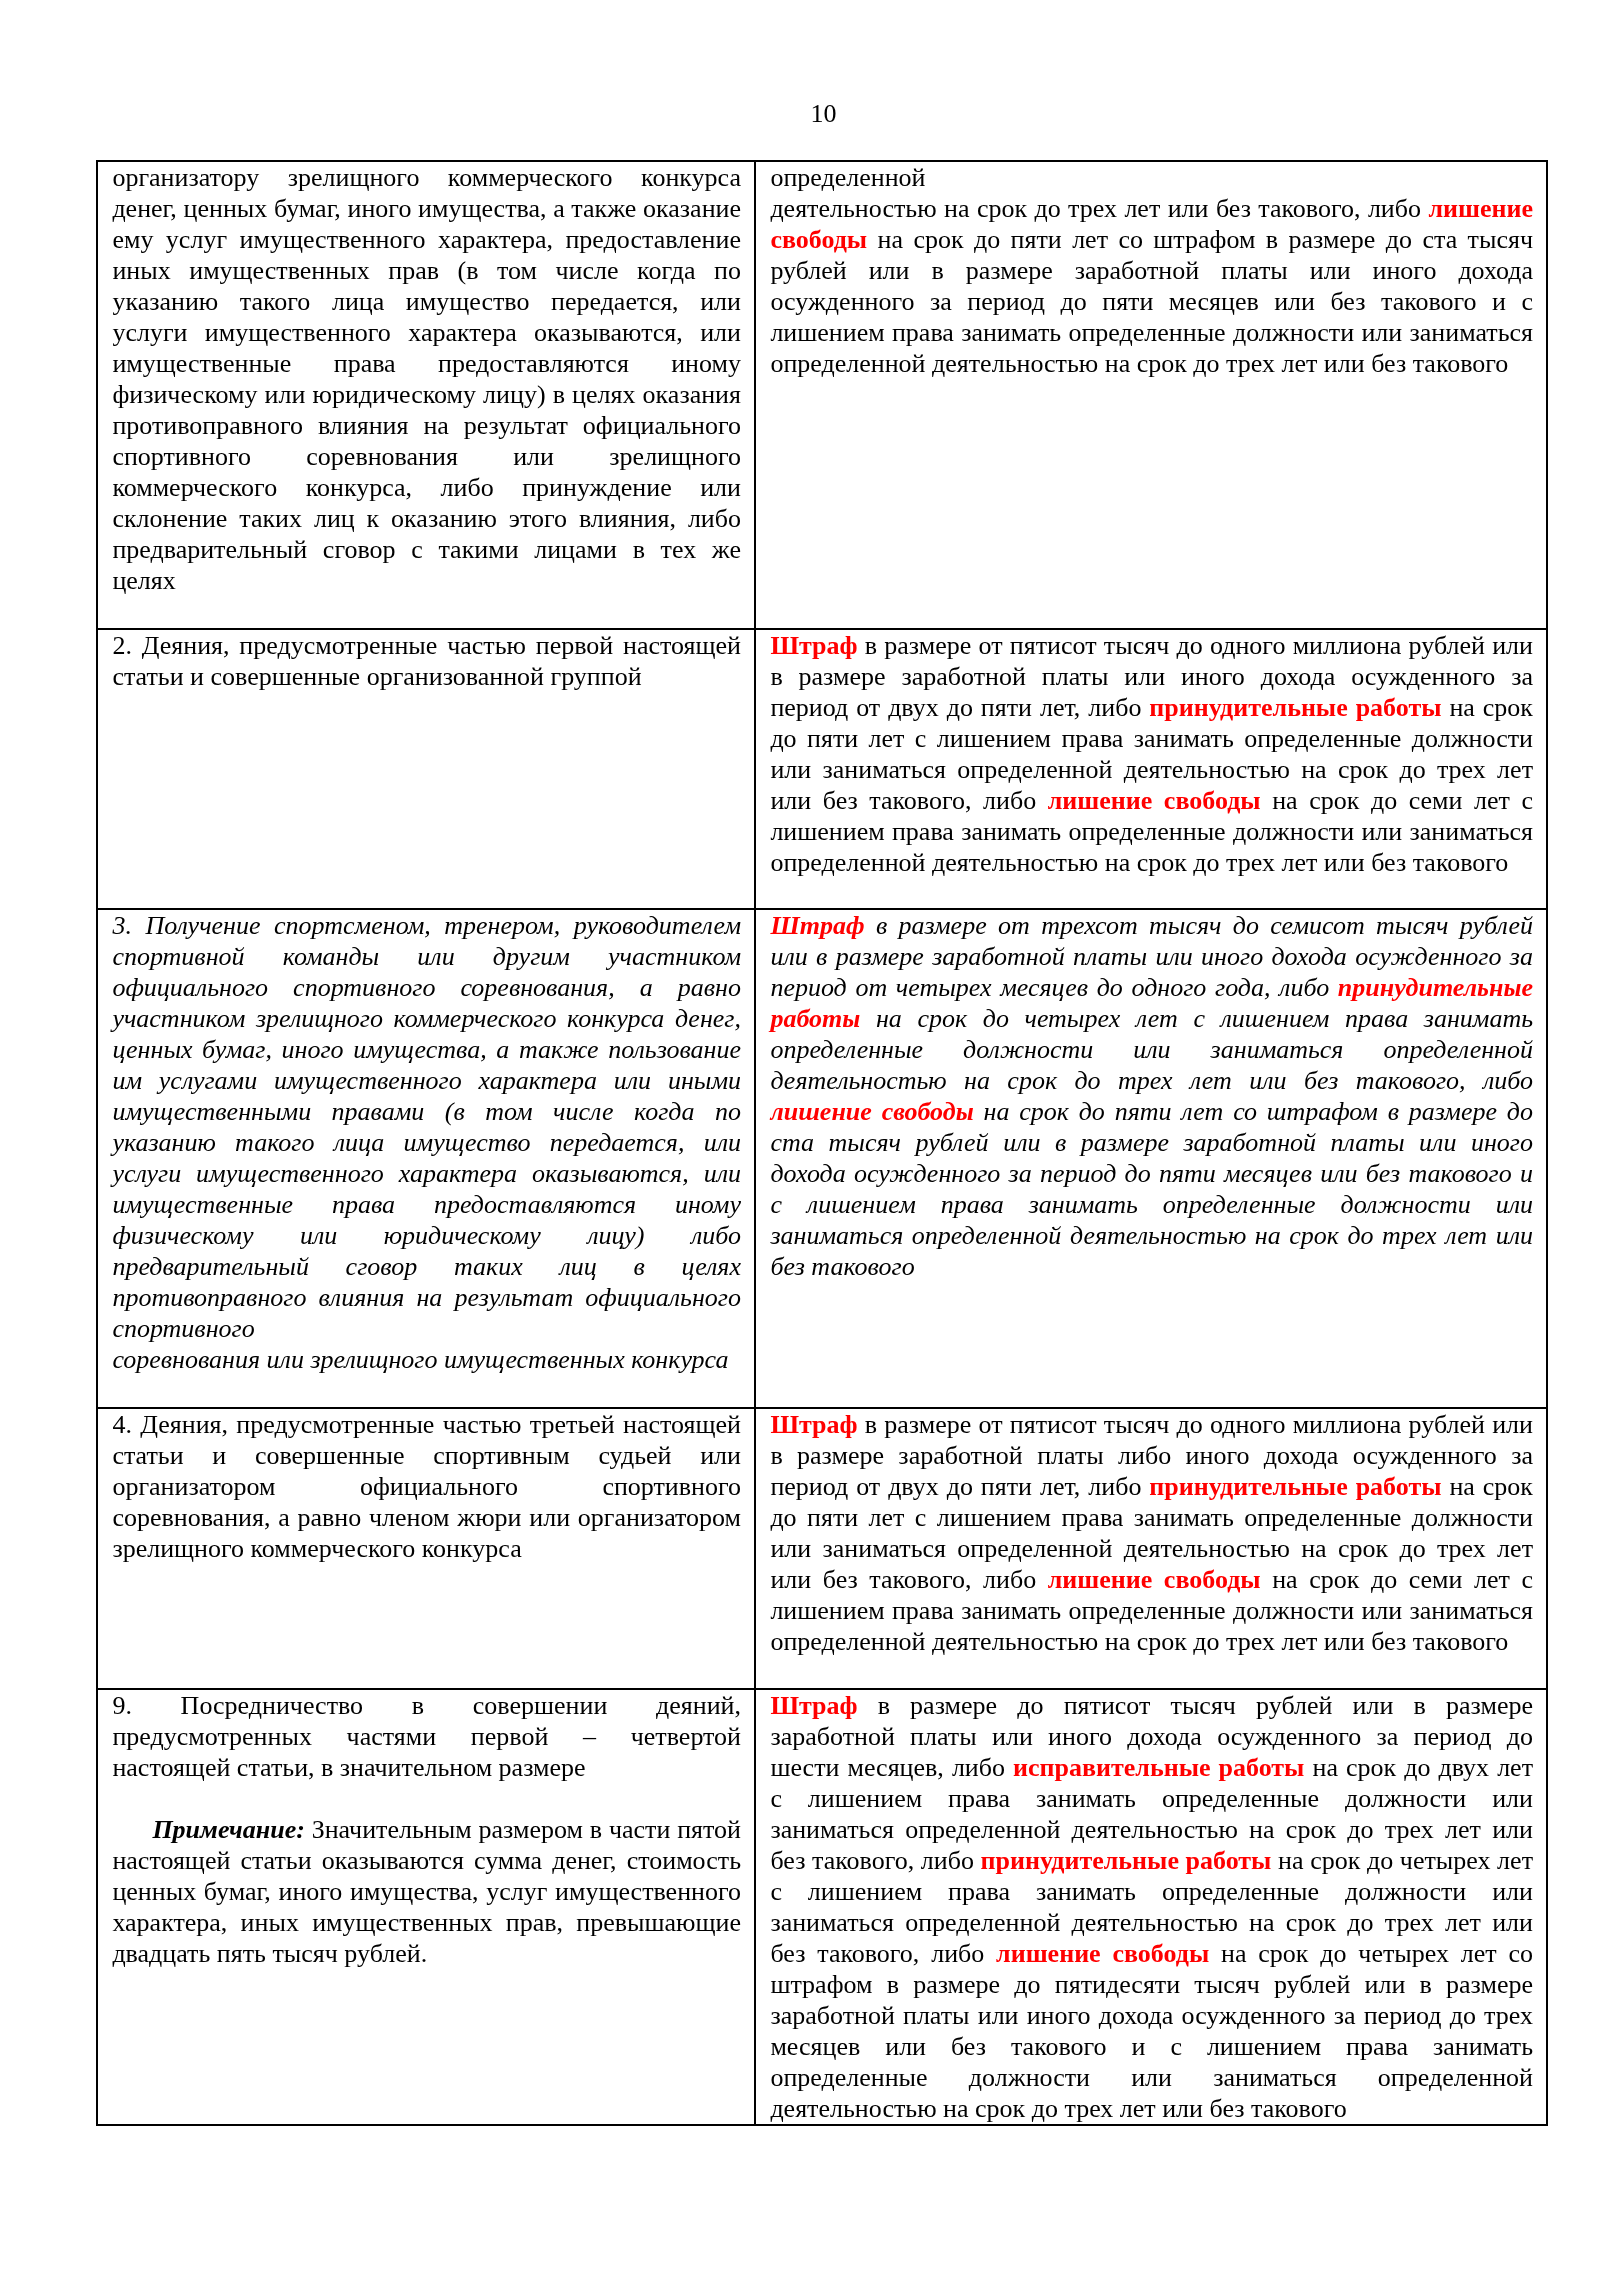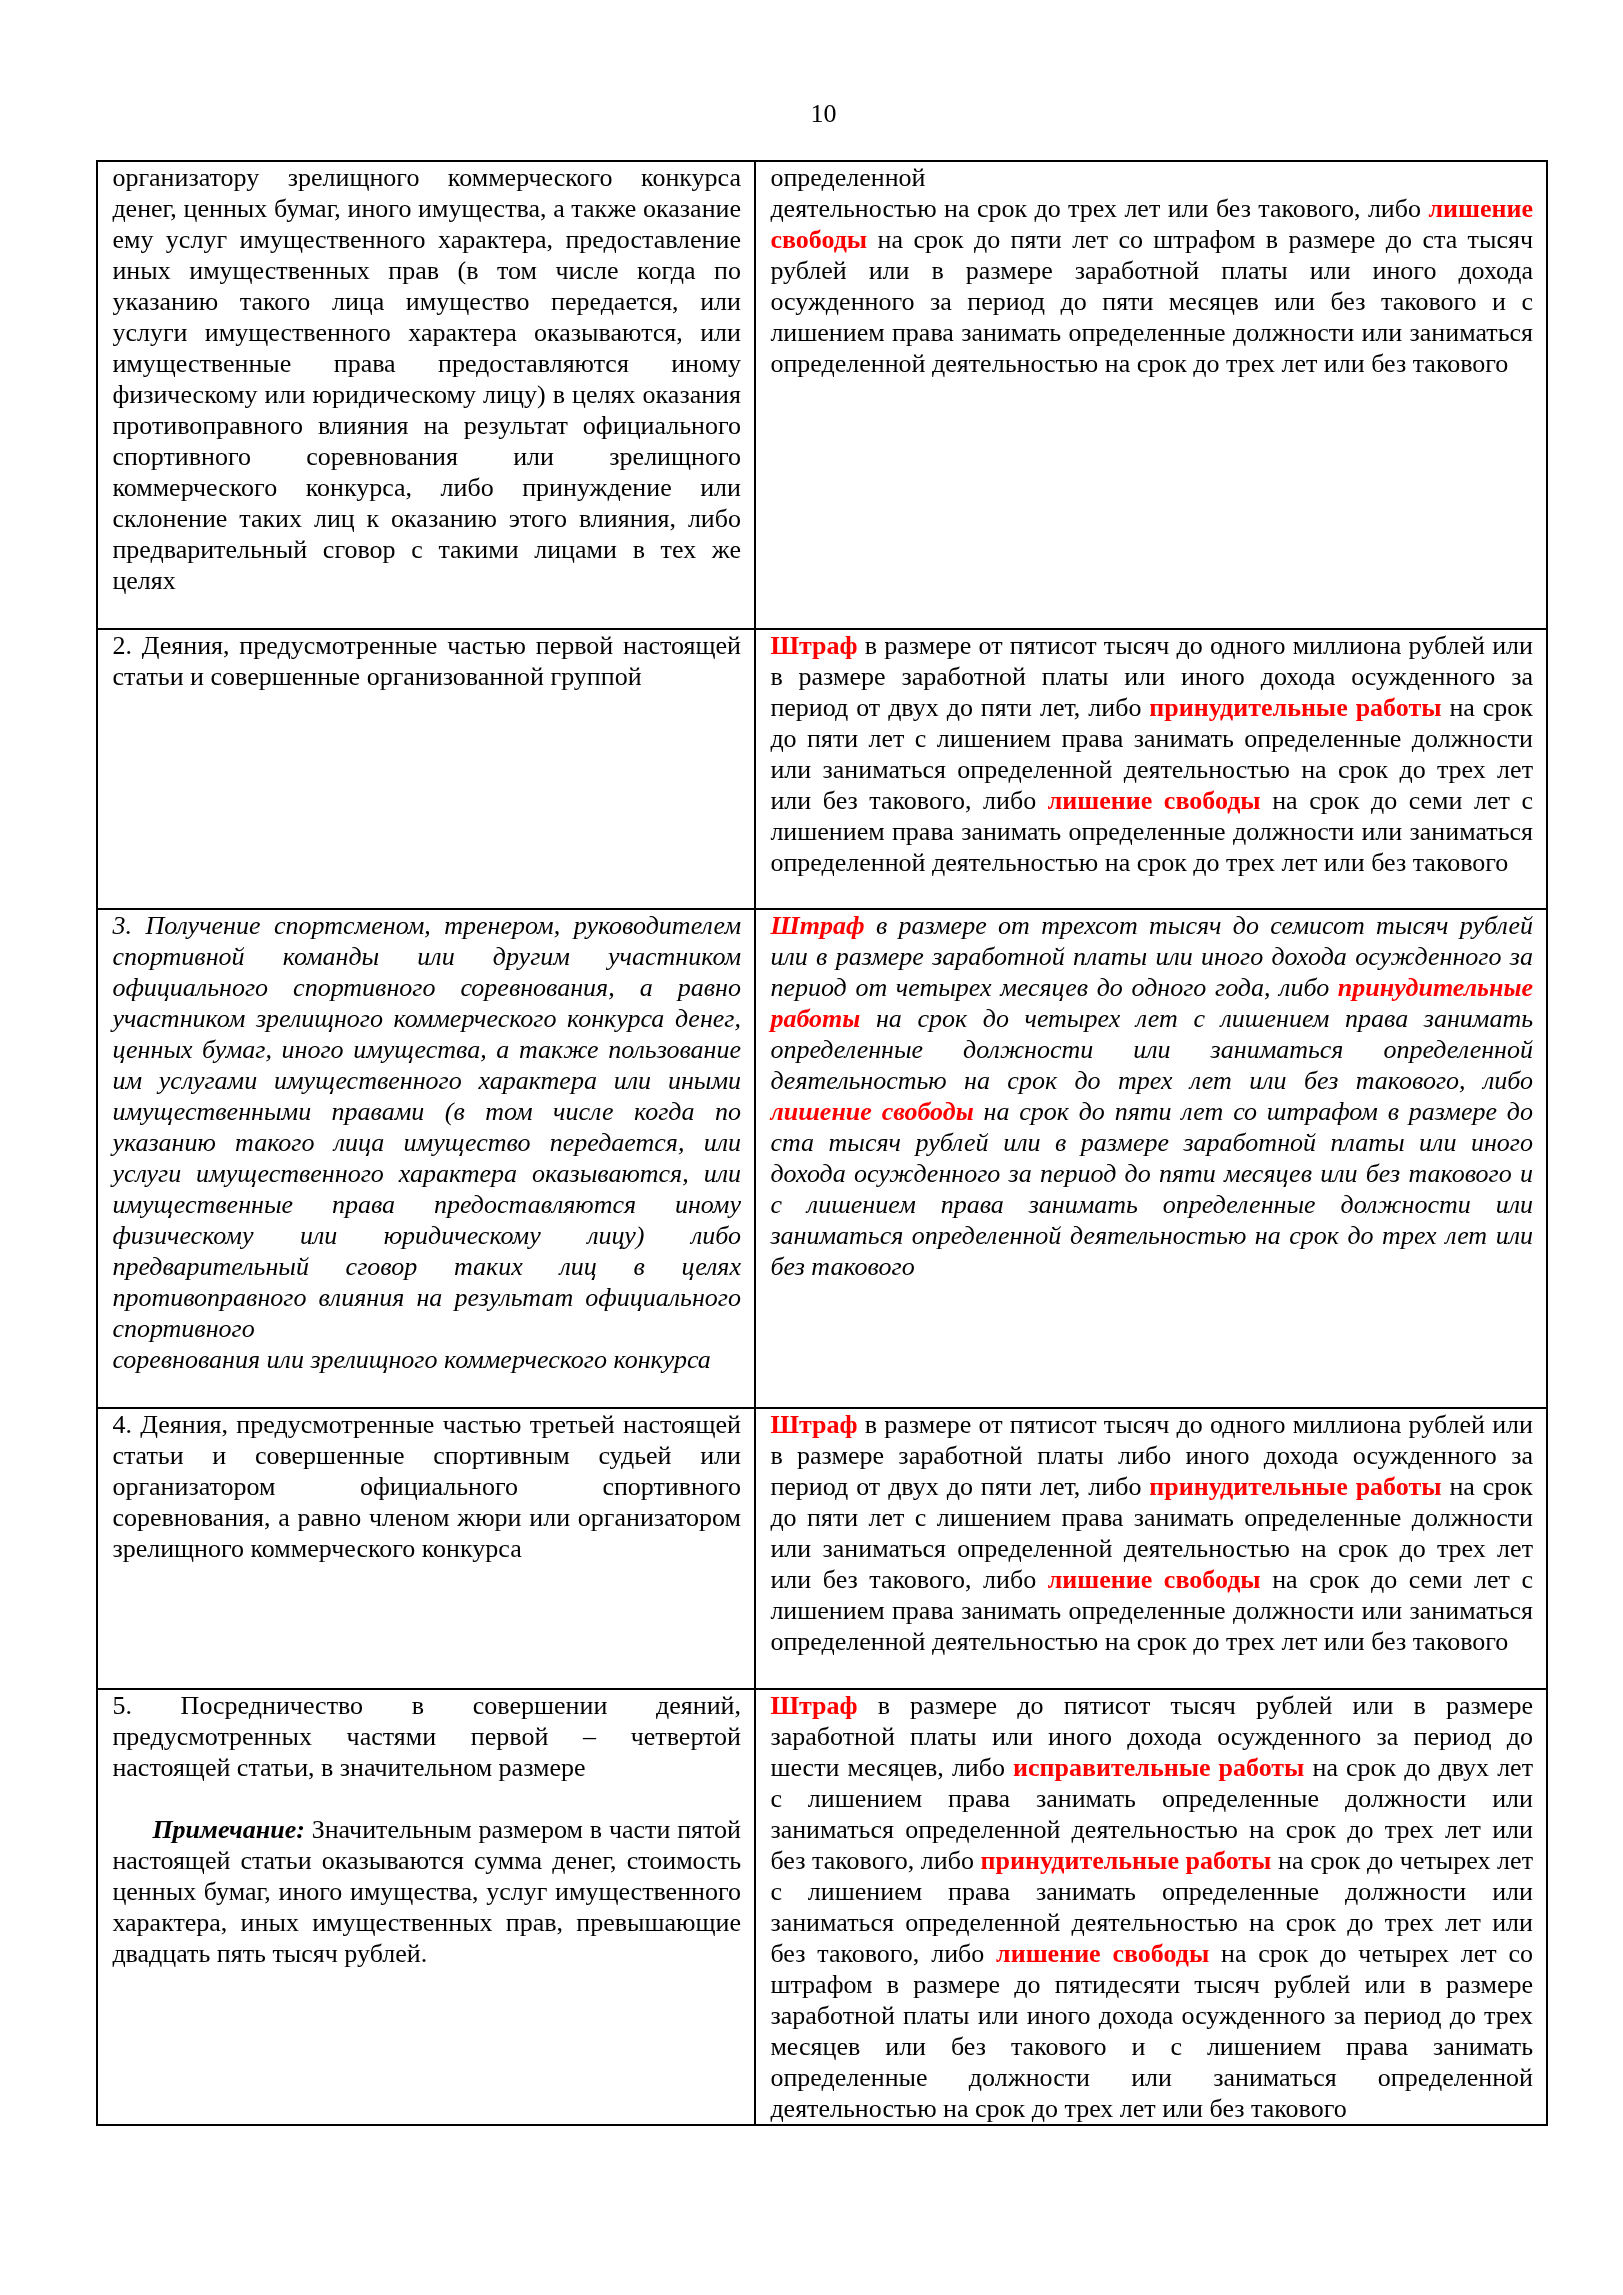--- a/index.html
+++ b/index.html
@@ -46,37 +46,37 @@
       <td>
         <span class="para">2. Деяния, предусмотренные частью первой настоящей статьи и совершенные организованной группой</span>
       </td>
       <td>
         <span class="para"><span class="red" style="color: rgb(255, 0, 0);">Штраф</span><span> в размере от пятисот тысяч до одного миллиона рублей или в размере заработной платы или иного дохода осужденного за период от двух до пяти лет, либо </span><span class="red" style="color: rgb(255, 0, 0);">принудительные работы</span><span> на срок до пяти лет с лишением права занимать определенные должности или заниматься определенной деятельностью на срок до трех лет или без такового, либо </span><span class="red" style="color: rgb(255, 0, 0);">лишение свободы</span><span> на срок до семи лет с лишением права занимать определенные должности или заниматься определенной деятельностью на срок до трех лет или без такового</span></span>
       </td>
     </tr>
     <tr class="r3">
       <td>
         <span class="para">3. Получение спортсменом, тренером, руководителем спортивной команды или другим участником официального спортивного соревнования, а равно участником зрелищного коммерческого конкурса денег, ценных бумаг, иного имущества, а также пользование им услугами имущественного характера или иными имущественными правами (в том числе когда по указанию такого лица имущество передается, или услуги имущественного характера оказываются, или имущественные права предоставляются иному физическому или юридическому лицу) либо предварительный сговор таких лиц в целях противоправного влияния на результат официального спортивного</span>
-        <span class="para">соревнования или зрелищного коммерческого конкурса</span>
+        <span class="para">соревнования или зрелищного имущественных конкурса</span>
       </td>
       <td>
         <span class="para"><span class="red" style="color: rgb(255, 0, 0);">Штраф</span><span> в размере от трехсот тысяч до семисот тысяч рублей или в размере заработной платы или иного дохода осужденного за период от четырех месяцев до одного года, либо </span><span class="red" style="color: rgb(255, 0, 0);">принудительные работы</span><span> на срок до четырех лет с лишением права занимать определенные должности или заниматься определенной деятельностью на срок до трех лет или без такового, либо </span><span class="red" style="color: rgb(255, 0, 0);">лишение свободы</span><span> на срок до пяти лет со штрафом в размере до ста тысяч рублей или в размере заработной платы или иного дохода осужденного за период до пяти месяцев или без такового и с лишением права занимать определенные должности или заниматься определенной деятельностью на срок до трех лет или без такового</span></span>
       </td>
     </tr>
     <tr class="r4">
       <td>
         <span class="para">4. Деяния, предусмотренные частью третьей настоящей статьи и совершенные спортивным судьей или организатором официального спортивного соревнования, а равно членом жюри или организатором зрелищного коммерческого конкурса</span>
       </td>
       <td>
         <span class="para"><span class="red" style="color: rgb(255, 0, 0);">Штраф</span><span> в размере от пятисот тысяч до одного миллиона рублей или в размере заработной платы либо иного дохода осужденного за период от двух до пяти лет, либо </span><span class="red" style="color: rgb(255, 0, 0);">принудительные работы</span><span> на срок до пяти лет с лишением права занимать определенные должности или заниматься определенной деятельностью на срок до трех лет или без такового, либо </span><span class="red" style="color: rgb(255, 0, 0);">лишение свободы</span><span> на срок до семи лет с лишением права занимать определенные должности или заниматься определенной деятельностью на срок до трех лет или без такового</span></span>
       </td>
     </tr>
     <tr class="r5">
       <td>
-        <span class="para">5. Посредничество в совершении деяний, предусмотренных частями первой – четвертой настоящей статьи, в значительном размере</span>
+        <span class="para">9. Посредничество в совершении деяний, предусмотренных частями первой – четвертой настоящей статьи, в значительном размере</span>
         <span class="gap"></span>
         <span class="para"><span class="note-label">Примечание:</span><span> Значительным размером в части пятой настоящей статьи оказываются сумма денег, стоимость ценных бумаг, иного имущества, услуг имущественного характера, иных имущественных прав, превышающие двадцать пять тысяч рублей.</span></span>
       </td>
       <td>
         <span class="para"><span class="red" style="color: rgb(255, 0, 0);">Штраф</span><span> в размере до пятисот тысяч рублей или в размере заработной платы или иного дохода осужденного за период до шести месяцев, либо </span><span class="red" style="color: rgb(255, 0, 0);">исправительные работы</span><span> на срок до двух лет с лишением права занимать определенные должности или заниматься определенной деятельностью на срок до трех лет или без такового, либо </span><span class="red" style="color: rgb(255, 0, 0);">принудительные работы</span><span> на срок до четырех лет с лишением права занимать определенные должности или заниматься определенной деятельностью на срок до трех лет или без такового, либо </span><span class="red" style="color: rgb(255, 0, 0);">лишение свободы</span><span> на срок до четырех лет со штрафом в размере до пятидесяти тысяч рублей или в размере заработной платы или иного дохода осужденного за период до трех месяцев или без такового и с лишением права занимать определенные должности или заниматься определенной деятельностью на срок до трех лет или без такового</span></span>
       </td>
     </tr>
   </tbody>
 </table>
 

